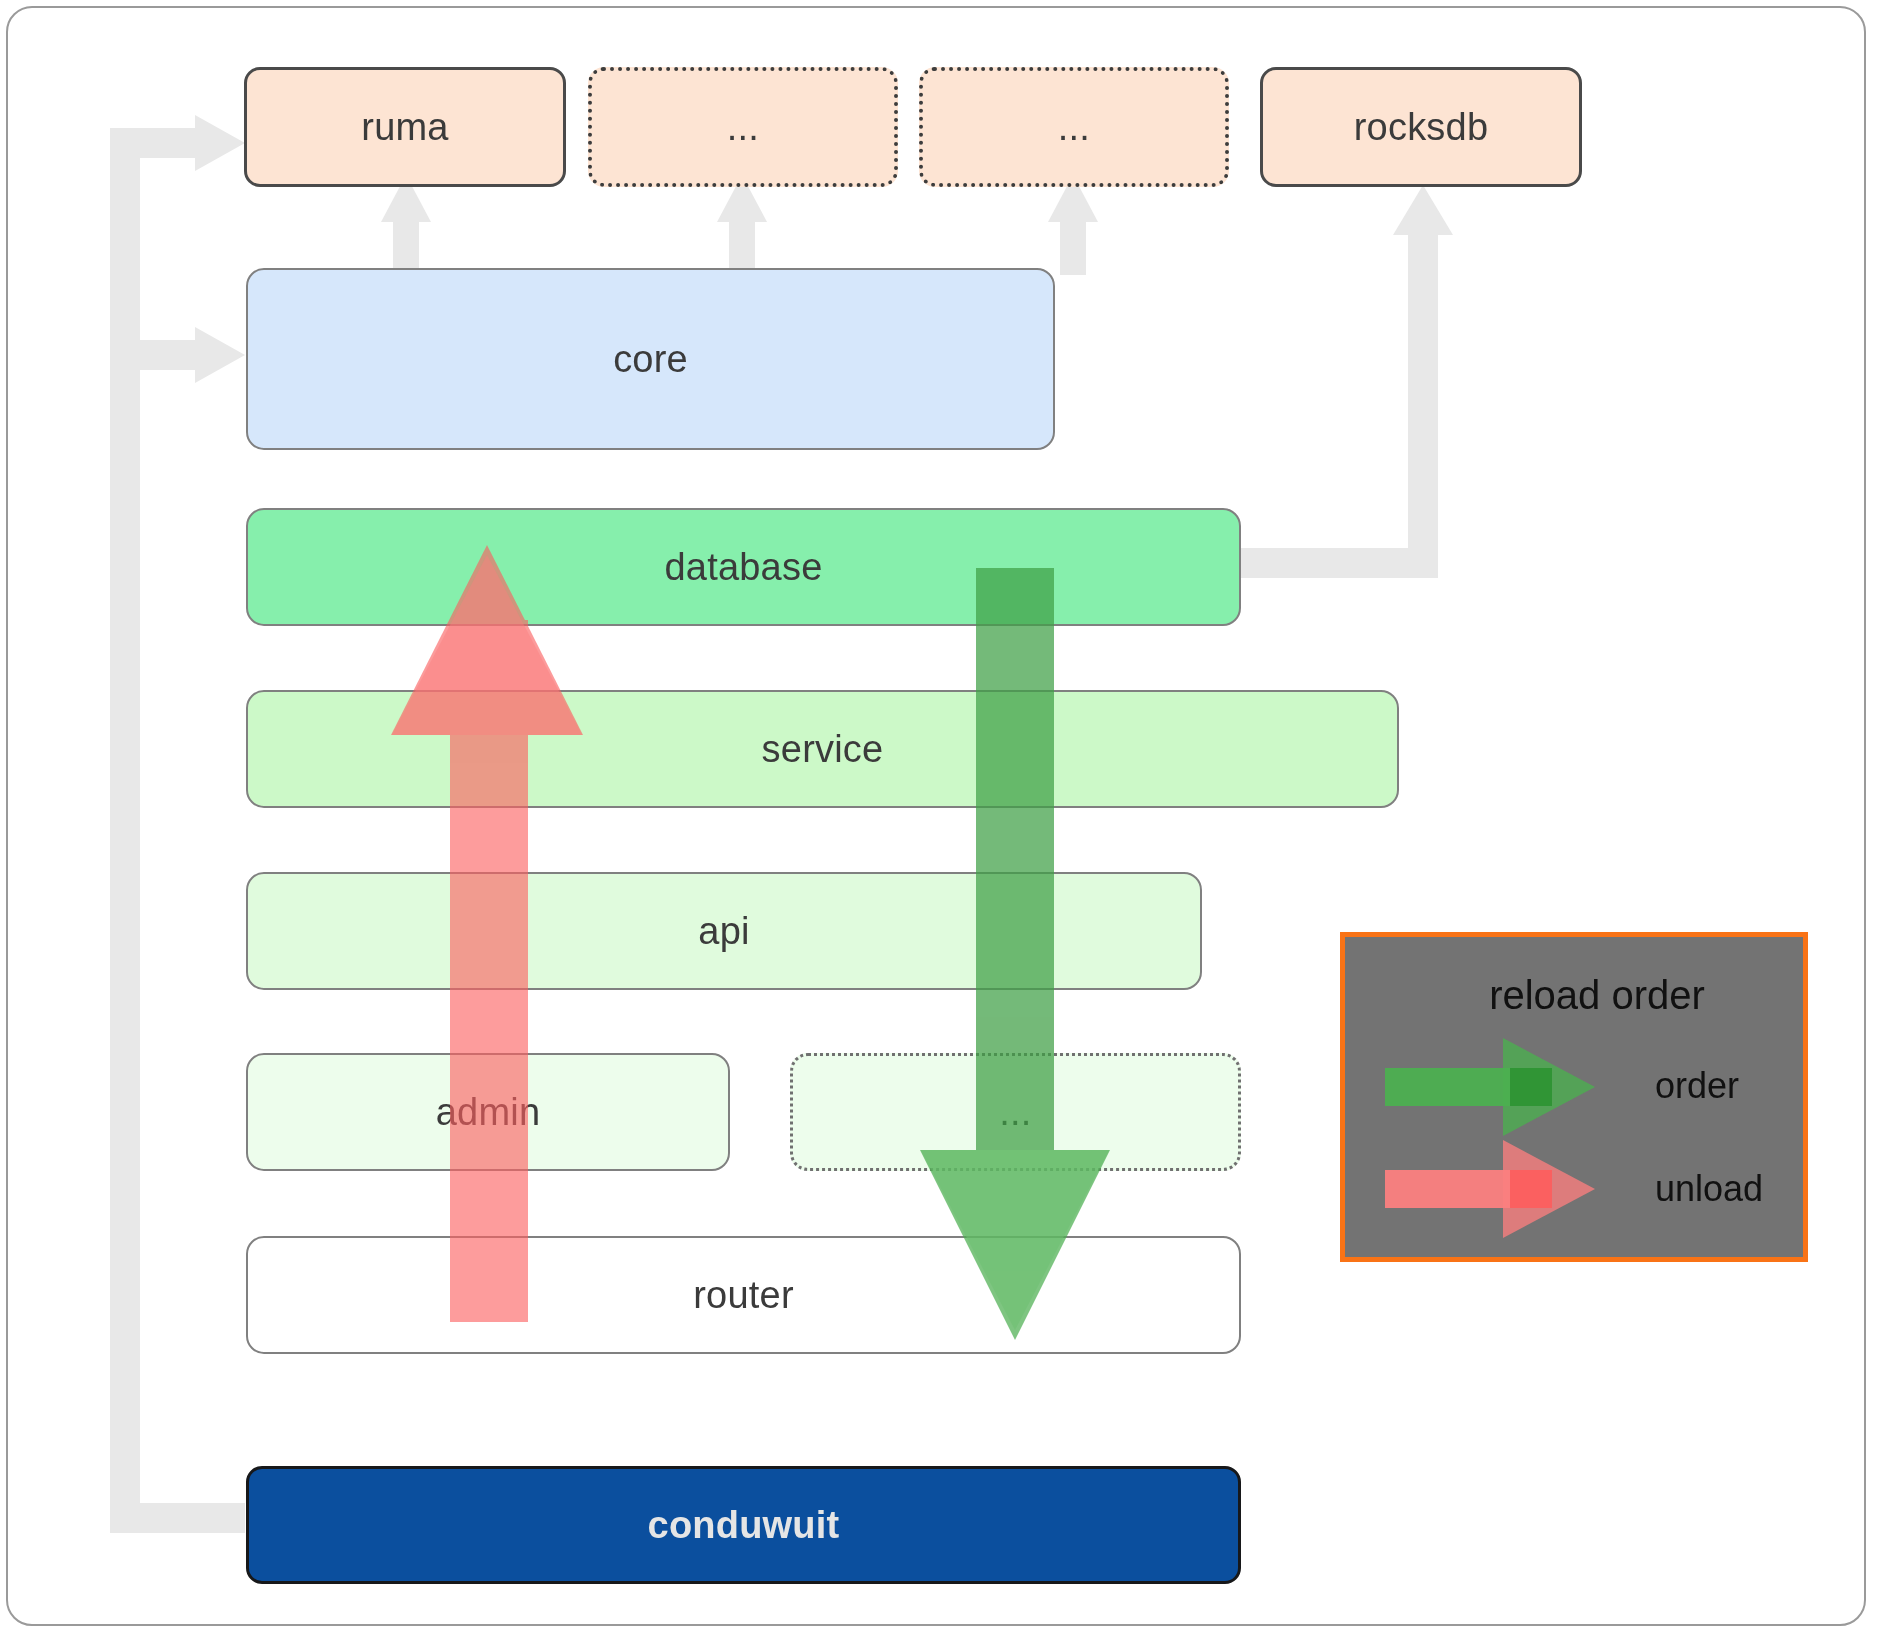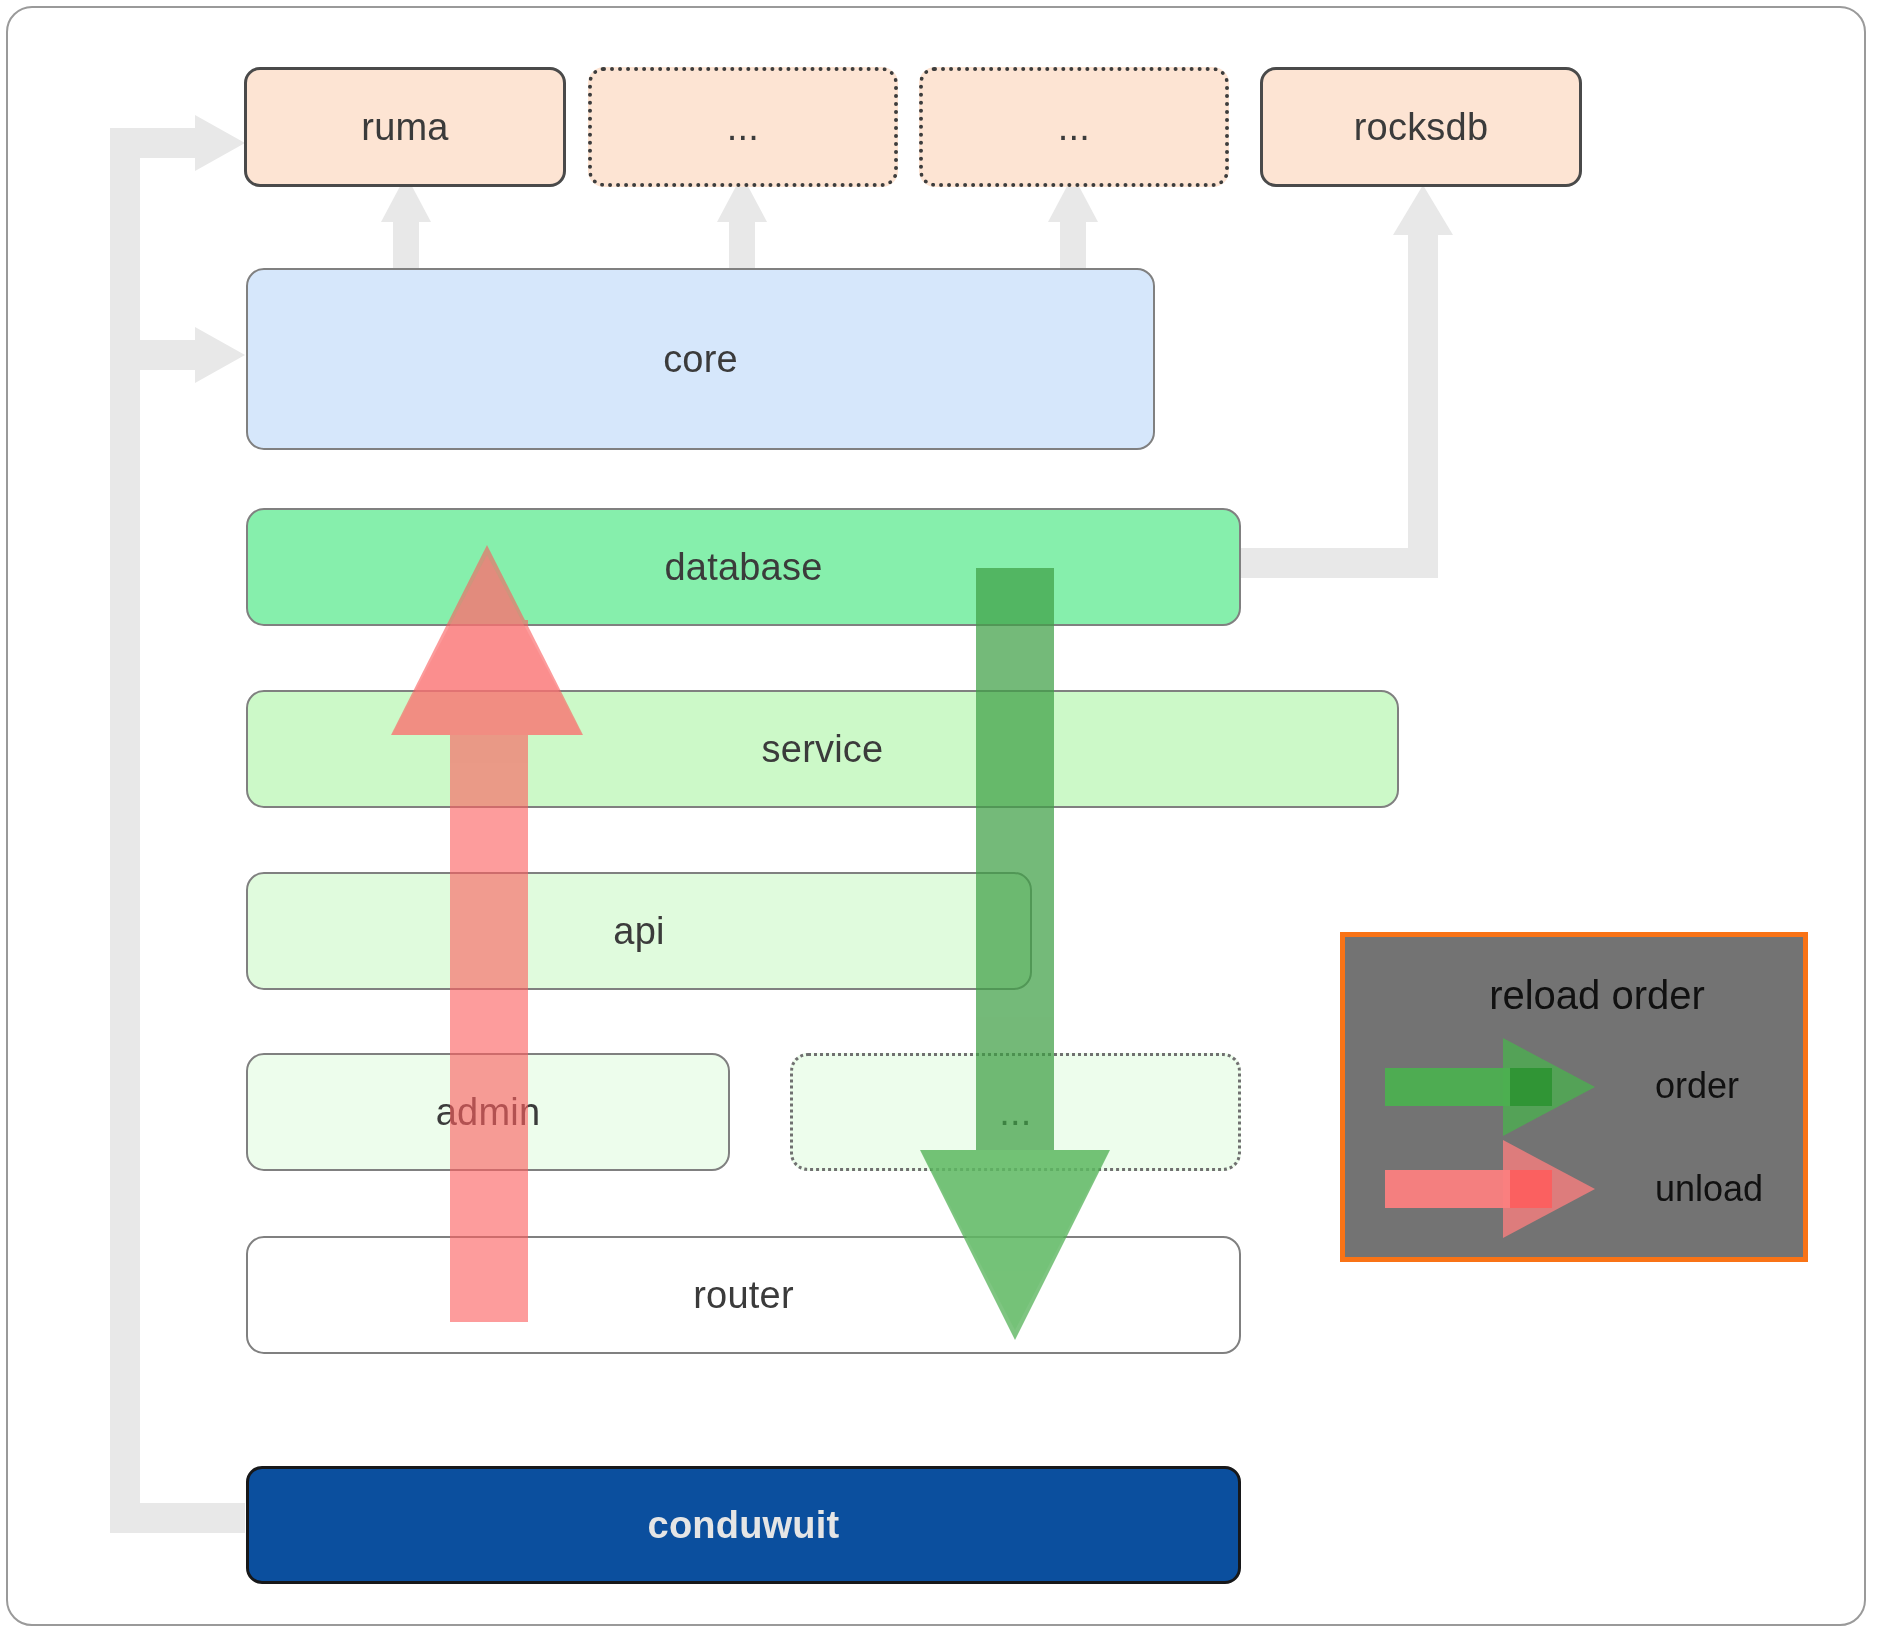--- a/index.html
+++ b/index.html
@@ -144,33 +144,33 @@
   </div>
 
   <div class="node crate dotted" style="left:919px; width:310px;">
     <span class="lbl">...</span>
   </div>
 
   <div class="node crate" style="left:1260px; width:322px;">
     <span class="lbl">rocksdb</span>
   </div>
 
-  <div class="node layer" style="left:246px; top:268px; width:909px; height:182px; background:#d6e7fb;">
+  <div class="node layer" style="left:246px; top:268px; width:809px; height:182px; background:#d6e7fb;">
     <span class="lbl">core</span>
   </div>
 
   <div class="node layer" style="left:246px; top:508px; width:995px; height:118px; background:#86efac;">
     <span class="lbl">database</span>
   </div>
 
   <div class="node layer" style="left:246px; top:690px; width:1153px; height:118px; background:#ccf9c8;">
     <span class="lbl">service</span>
   </div>
 
-  <div class="node layer" style="left:246px; top:872px; width:786px; height:118px; background:#e0fbdd;">
+  <div class="node layer" style="left:246px; top:872px; width:956px; height:118px; background:#e0fbdd;">
     <span class="lbl">api</span>
   </div>
 
   <div class="node layer" style="left:246px; top:1053px; width:484px; height:118px; background:#edfdec;text-align:center;">
     <span class="lbl">admin</span>
   </div>
 
   <div class="node layer dotted" style="left:790px; top:1053px; width:451px; height:118px; background:#edfdec;">
     <span class="lbl">...</span>
   </div>

